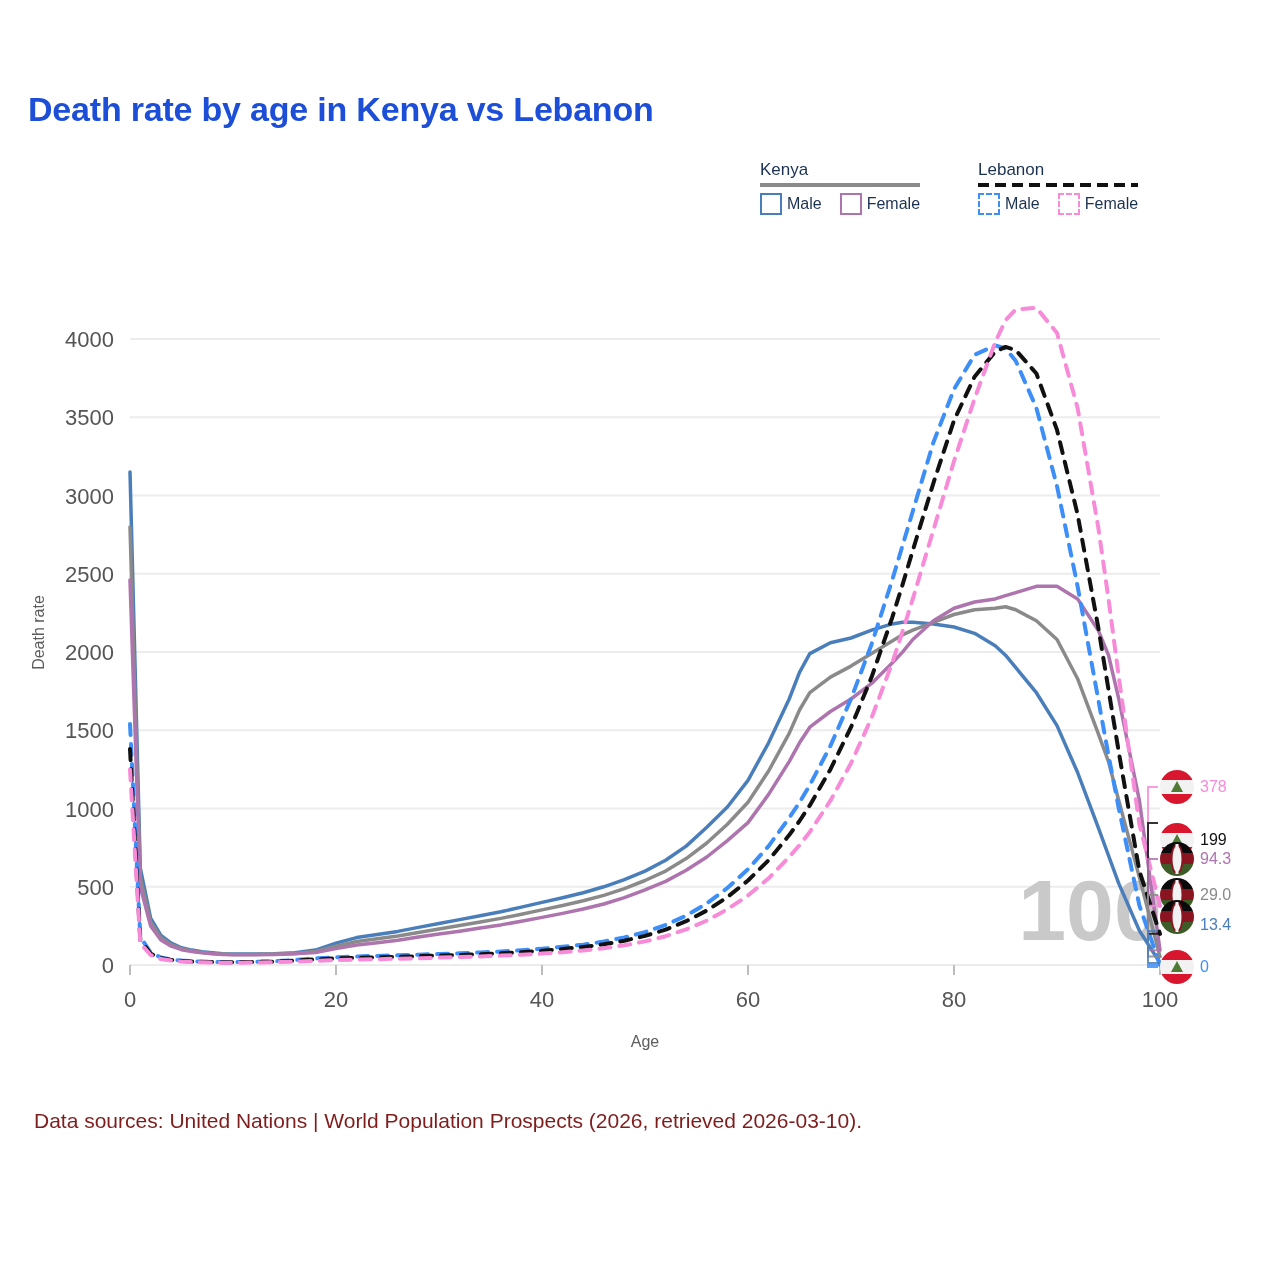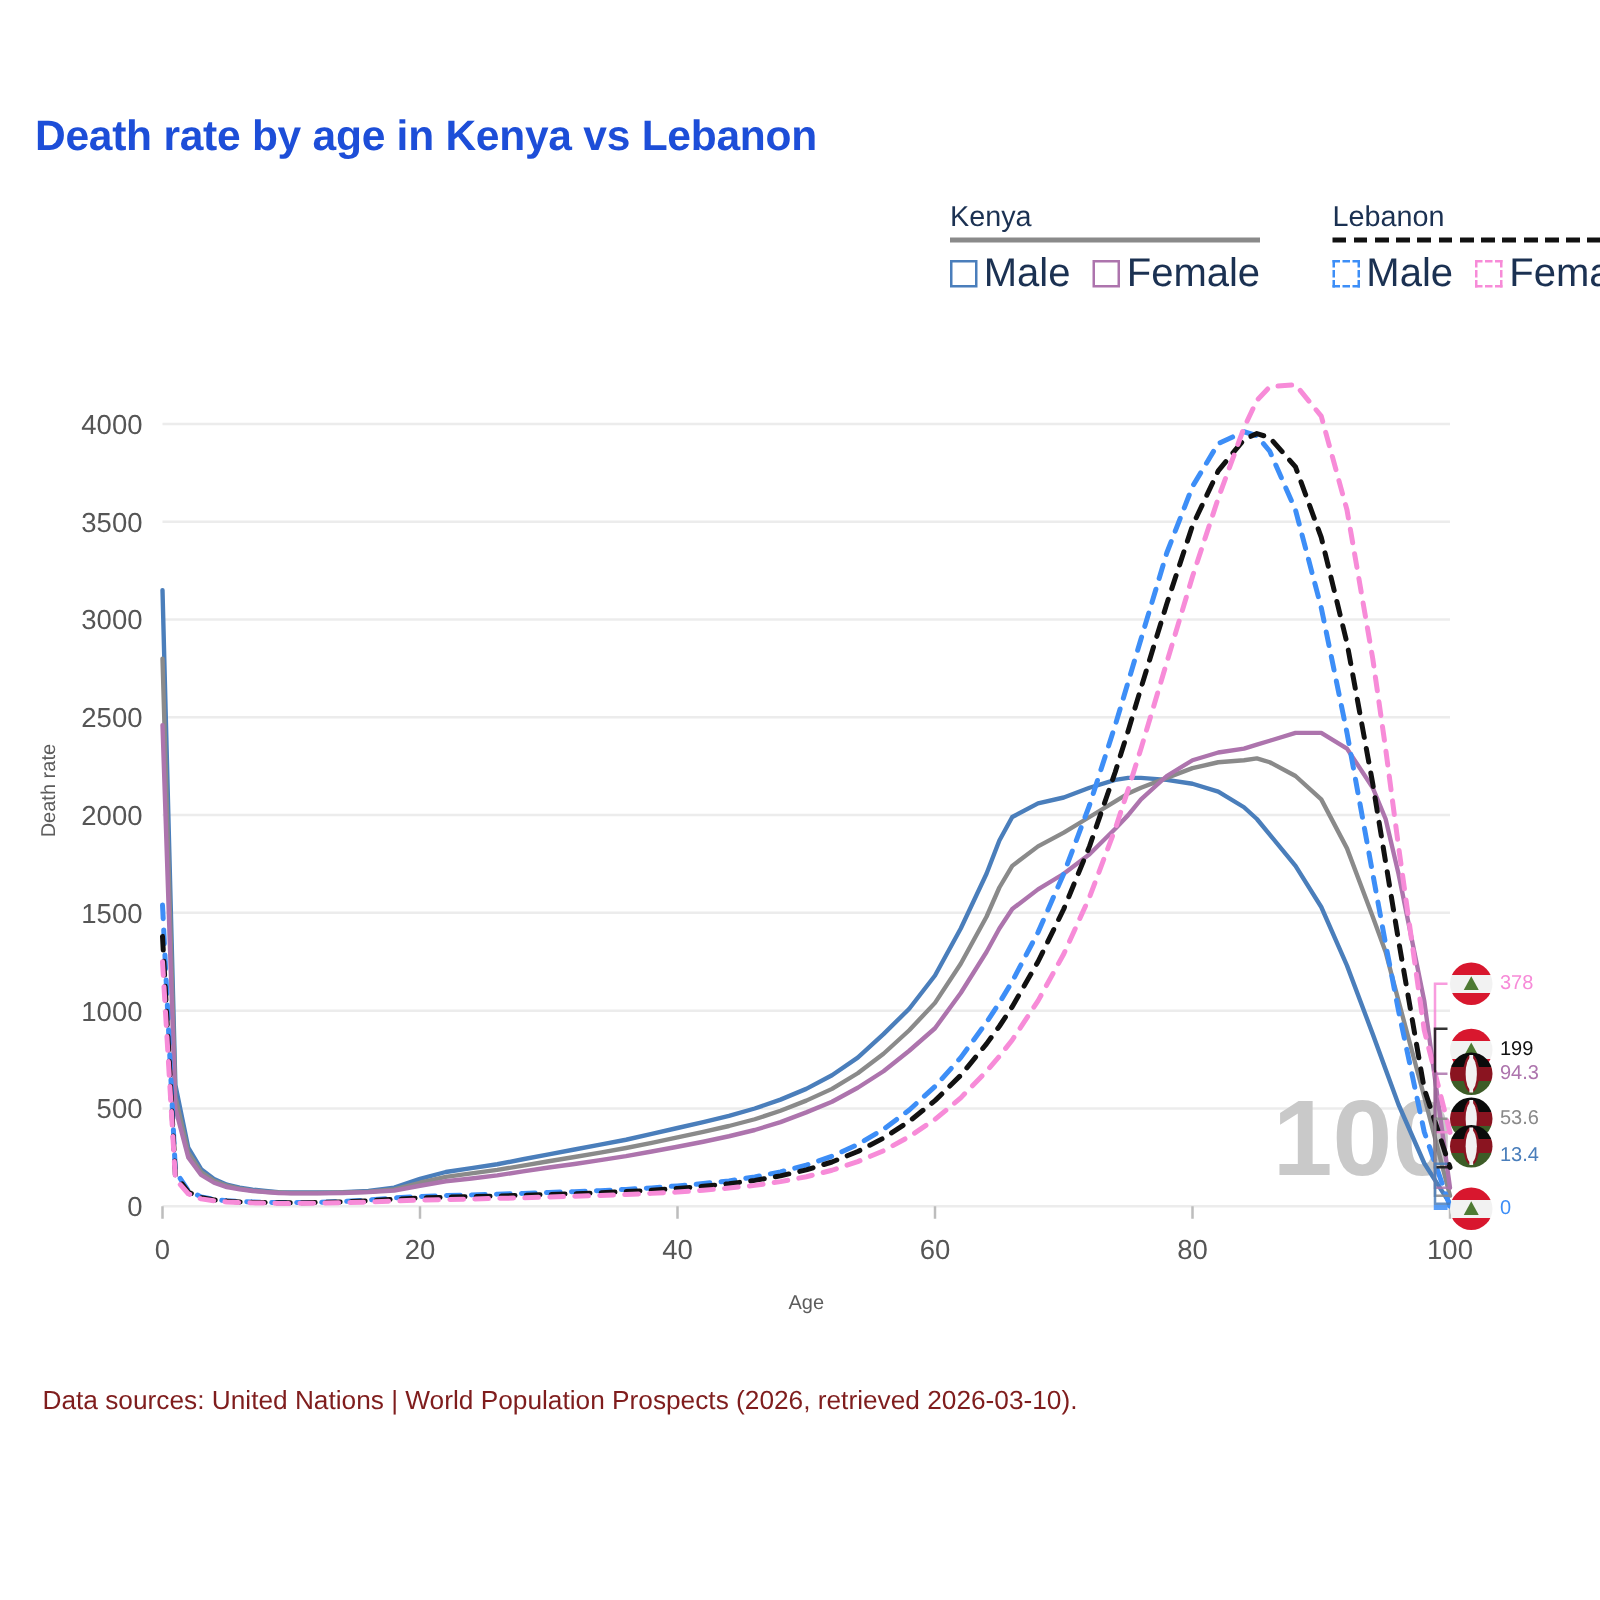--- a/index.html
+++ b/index.html
@@ -15,35 +15,35 @@
   .title{
     position:absolute;left:28px;top:90px;
     font-size:34px;font-weight:bold;color:#1d4ed8;
     letter-spacing:-0.2px;
   }
 
   
   .legend{position:absolute;left:760px;top:160px;display:flex;gap:58px;}
   .legend-group{display:flex;flex-direction:column;}
   .legend-country{
-    font-size:23px;color:#1b3152;padding-bottom:3px;
+    font-size:17px;color:#1b3152;padding-bottom:3px;
     align-self:flex-start;
   }
   .legend-rule{height:4px;width:100%;margin-bottom:6px;}
   .legend-rule.solid{background:#8a8a8a;}
   .legend-rule.dashed{
     background-image:repeating-linear-gradient(to right,#111 0 11px,transparent 11px 17px);
     height:4px;
   }
   .legend-items{display:flex;gap:18px;align-items:center;}
   .legend-item{display:flex;align-items:center;gap:5px;}
   .swatch{width:22px;height:22px;background:transparent;box-sizing:border-box;}
   .swatch.solid{border:2.5px solid;}
   .swatch.dashed{border:2.5px dashed;}
-  .legend-label{font-size:32px;color:#1b3152;}
+  .legend-label{font-size:16px;color:#1b3152;}
 
   
   .plot{position:absolute;left:0;top:0;width:1280px;height:1280px;}
   svg.plotsvg{position:absolute;left:0;top:0;}
 
   .axis-label{font-size:16px;fill:#5c5c5c;font-family:"Liberation Sans",sans-serif;}
   .tick-text{font-size:22px;fill:#555;font-family:"Liberation Sans",sans-serif;}
   .watermark{font-size:86px;fill:#c9c9c9;font-weight:bold;font-family:"Liberation Sans",sans-serif;}
 
   
@@ -167,21 +167,21 @@
       <div class="endlabel" style="top: 53px;">
         <span class="flag lebanon"></span>
         <span class="endlabel-value" style="color: rgb(17, 17, 17);">199</span>
       </div>
       <div class="endlabel" style="top: 72px;">
         <span class="flag kenya"></span>
         <span class="endlabel-value" style="color: rgb(173, 116, 173);">94.3</span>
       </div>
       <div class="endlabel" style="top: 108px;">
         <span class="flag kenya"></span>
-        <span class="endlabel-value" style="color: rgb(138, 138, 138);">53.6</span>
+        <span class="endlabel-value" style="color: rgb(138, 138, 138);">29.0</span>
       </div>
       <div class="endlabel" style="top: 130px; align-items: flex-end;">
         <span class="flag kenya"></span>
         <span class="endlabel-value" style="color: rgb(74, 126, 187);">13.4</span>
       </div>
       <div class="endlabel" style="top: 180px;">
         <span class="flag lebanon"></span>
         <span class="endlabel-value" style="color: rgb(61, 142, 247);">0</span>
       </div>
     </div>

